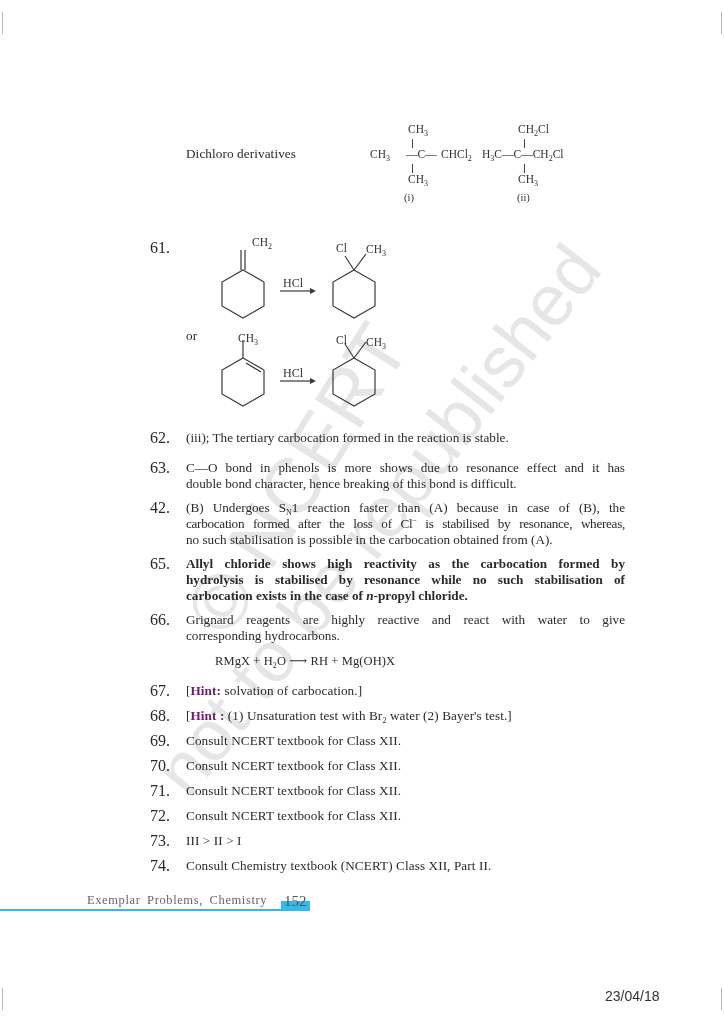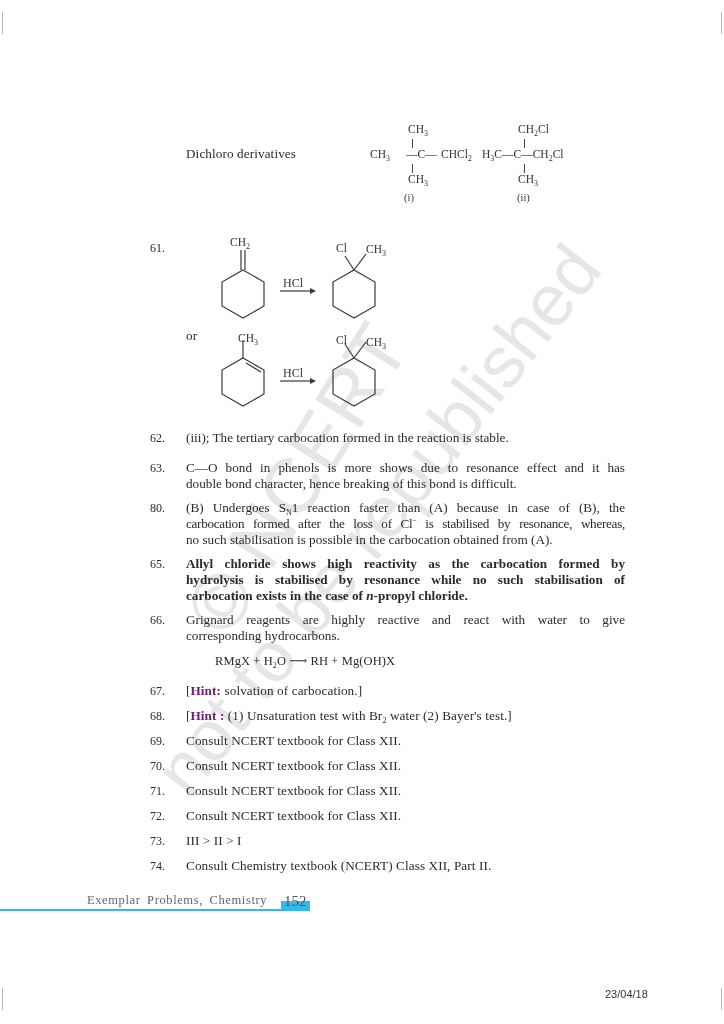--- a/index.html
+++ b/index.html
@@ -2,33 +2,33 @@
 <html><head>
 <meta charset="utf-8">
 <style>
   html, body { margin:0; padding:0; background:#ffffff; }
   body { width:724px; height:1024px; position:relative; overflow:hidden;
          font-family:"DejaVu Serif", "Liberation Serif", serif; color:#2a2a2a; }
   .page { position:absolute; left:0; top:0; width:724px; height:1024px; }
   .crop { position:absolute; background:#b9b9b9; }
   .serif { font-family:"Liberation Serif", "DejaVu Serif", serif; }
   .txt { position:absolute; font-size:13.2px; line-height:16px; letter-spacing:0.1px; }
-  .num { position:absolute; left:150px; font-size:12px; line-height:16px; }
+  .num { position:absolute; left:150px; font-size:16px; line-height:16px; }
   .body { position:absolute; left:186px; width:439px; font-size:13.2px; line-height:16px; text-align:justify; }
   .body .ln { display:block; text-align:justify; text-align-last:justify; white-space:nowrap; }
   .body .ln.last { text-align-last:left; }
   sub { font-size:8px; vertical-align:-3px; line-height:0; }
   sup { font-size:8px; vertical-align:5px; line-height:0; }
   .chem { position:absolute; font-family:"Liberation Serif", "DejaVu Serif", serif; font-size:11.5px; color:#333; }
   .watermark { position:absolute; left:0; top:0; width:724px; height:1024px; pointer-events:none; }
   .footer-line { position:absolute; left:0; top:909px; width:310px; height:2px; background:#33b9ea; }
   .footer-text { position:absolute; left:87px; top:893px; font-size:12.5px; color:#666; letter-spacing:0.6px; word-spacing:3px; }
   .page-num-box { position:absolute; left:281px; top:901px; width:29px; height:10px; background:#33b9ea; }
   .page-num { position:absolute; left:284px; top:893px; font-size:15px; color:#555; }
-  .date { position:absolute; left:605px; top:988px; font-family:"Liberation Sans","DejaVu Sans",sans-serif; font-size:11px; color:#333; }
+  .date { position:absolute; left:605px; top:988px; font-family:"Liberation Sans","DejaVu Sans",sans-serif; font-size:14px; color:#333; }
   b { font-weight:bold; color:#701a75; }
   i { font-style:italic; }
 </style>
 </head>
 <body>
 
 <div class="page">
 
   <div class="crop" style="left:2px;top:12px;width:1px;height:22px;"></div>
   <div class="crop" style="left:721px;top:12px;width:1px;height:22px;"></div>
@@ -89,42 +89,42 @@
       <polygon points="354,358 375,370 375,394 354,406 333,394 333,370"></polygon>
       <line x1="354" y1="358" x2="345" y2="344"></line>
       <line x1="354" y1="358" x2="366" y2="342"></line>
     </g>
     <g fill="#3a3a3a">
       <polygon points="310,288 316,291 310,294"></polygon>
       <polygon points="310,378 316,381 310,384"></polygon>
     </g>
   </svg>
 
-  <span class="chem" style="left:230px;top:236px;">CH<sub>2</sub></span>
+  <span class="chem" style="left:252px;top:236px;">CH<sub>2</sub></span>
   <span class="chem" style="left:283px;top:276px;font-size:12px;">HCl</span>
   <span class="chem" style="left:336px;top:242px;">Cl</span>
   <span class="chem" style="left:366px;top:243px;">CH<sub>3</sub></span>
 
   <span class="chem" style="left:238px;top:332px;">CH<sub>3</sub></span>
   <span class="chem" style="left:283px;top:366px;font-size:12px;">HCl</span>
   <span class="chem" style="left:336px;top:334px;">Cl</span>
   <span class="chem" style="left:366px;top:336px;">CH<sub>3</sub></span>
 
   <div class="num serif" style="top:430px;">62.</div>
   <div class="body serif" style="top:430px;">
     <span class="ln last">(iii); The tertiary carbocation formed in the reaction is stable.</span>
   </div>
 
   <div class="num serif" style="top:460px;">63.</div>
   <div class="body serif" style="top:460px;">
     <span class="ln">C—O bond in phenols is more shows due to resonance effect and it has</span>
     <span class="ln last">double bond character, hence breaking of this bond is difficult.</span>
   </div>
 
-  <div class="num serif" style="top:500px;">80.</div>
+  <div class="num serif" style="top:500px;">42.</div>
   <div class="body serif" style="top:500px;">
     <span class="ln">(B) Undergoes S<sub>N</sub>1 reaction faster than (A) because in case of (B), the</span>
     <span class="ln" style="letter-spacing:-0.3px;">carbocation formed after the loss of Cl<sup>−</sup> is stabilised by resonance, whereas,</span>
     <span class="ln last">no such stabilisation is possible in the carbocation obtained from (A).</span>
   </div>
 
   <div class="num serif" style="top:556px;">65.</div>
   <div class="body serif" style="top:556px;font-weight:bold;">
     <span class="ln">Allyl chloride shows high reactivity as the carbocation formed by</span>
     <span class="ln">hydrolysis is stabilised by resonance while no such stabilisation of</span>

